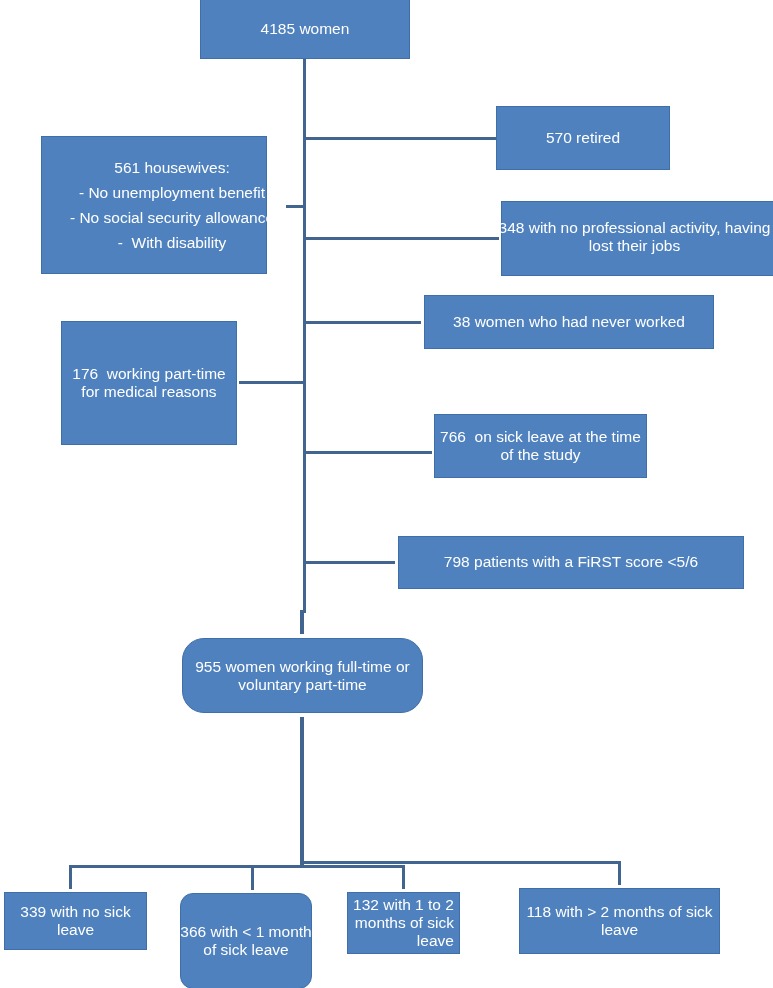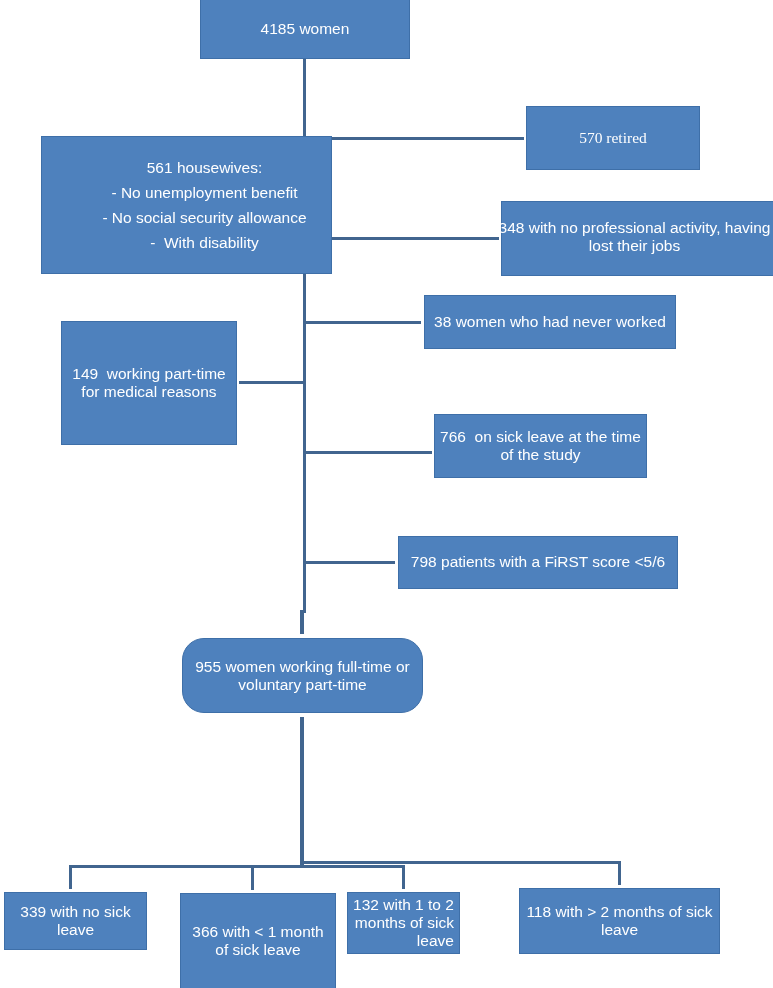--- a/index.html
+++ b/index.html
@@ -30,37 +30,37 @@
   <div class="ln" style="left:305px;top:561px;width:90px;height:3px;"></div>
 
   <div class="ln" style="left:302px;top:861px;width:319px;height:3px;"></div>
   <div class="ln" style="left:69px;top:865px;width:336px;height:3px;"></div>
   <div class="ln" style="left:69px;top:865px;width:3px;height:24px;"></div>
   <div class="ln" style="left:251px;top:865px;width:3px;height:25px;"></div>
   <div class="ln" style="left:402px;top:865px;width:3px;height:24px;"></div>
   <div class="ln" style="left:618px;top:861px;width:3px;height:24px;"></div>
 
   <div class="box" style="left:200px;top:-2px;width:210px;height:61px;">4185 women</div>
-  <div class="box" style="left:526px;top:106px;width:174px;height:64px;font-family:Liberation Serif, serif;">570 retired</div>
-  <div class="box wide" style="left:41px;top:136px;width:291px;height:138px;padding-left:36px;">561 housewives:
+  <div class="box" style="left:496px;top:106px;width:174px;height:64px;">570 retired</div>
+  <div class="box wide" style="left:41px;top:136px;width:226px;height:138px;padding-left:36px;">561 housewives:
 - No unemployment benefit
 - No social security allowance
 -  With disability</div>
   <div class="box" style="left:501px;top:201px;width:290px;height:75px;padding-right:23px;padding-bottom:3px;">348 with no professional activity, having
 lost their jobs</div>
-  <div class="box" style="left:424px;top:295px;width:252px;height:54px;">38 women who had never worked</div>
-  <div class="box" style="left:61px;top:321px;width:176px;height:124px;">149  working part-time
+  <div class="box" style="left:424px;top:295px;width:290px;height:54px;">38 women who had never worked</div>
+  <div class="box" style="left:61px;top:321px;width:176px;height:124px;">176  working part-time
 for medical reasons</div>
   <div class="box" style="left:434px;top:414px;width:213px;height:64px;">766  on sick leave at the time
 of the study</div>
-  <div class="box" style="left:398px;top:536px;width:280px;height:53px;padding-bottom:1px;">798 patients with a FiRST score &lt;5/6</div>
+  <div class="box" style="left:398px;top:536px;width:346px;height:53px;padding-bottom:1px;">798 patients with a FiRST score &lt;5/6</div>
   <div class="box" style="left:182px;top:638px;width:241px;height:75px;border-radius:22px;">955 women working full-time or
 voluntary part-time</div>
   <div class="box" style="left:4px;top:892px;width:143px;height:58px;">339 with no sick
 leave</div>
-  <div class="box" style="left:180px;top:893px;width:156px;height:96px;">366 with &lt; 1 month
+  <div class="box" style="left:180px;top:893px;width:132px;height:96px;border-radius:13px;">366 with &lt; 1 month
 of sick leave</div>
   <div class="box" style="left:347px;top:892px;width:113px;height:62px;text-align:right;">132 with 1 to 2
 months of sick
 leave</div>
   <div class="box" style="left:519px;top:888px;width:201px;height:66px;">118 with &gt; 2 months of sick
 leave</div>
 </div>
 
 </body></html>

